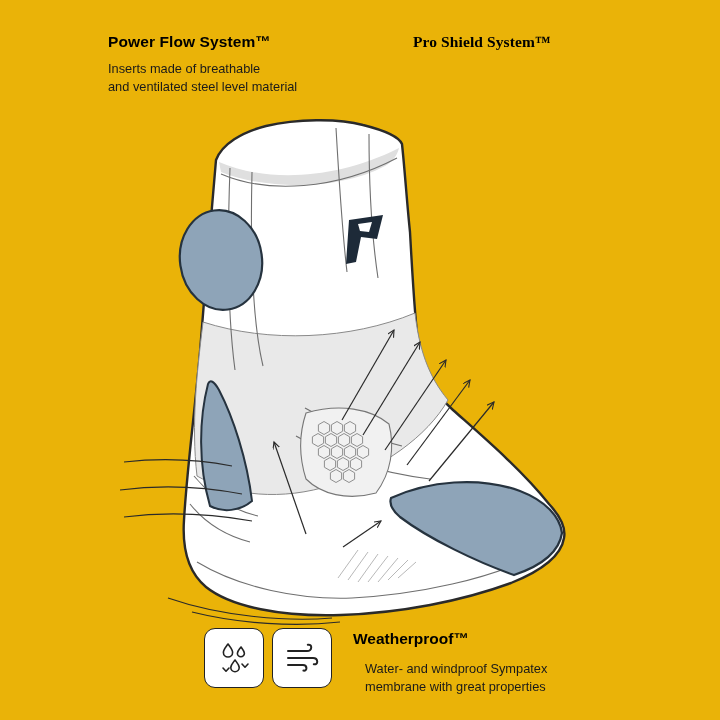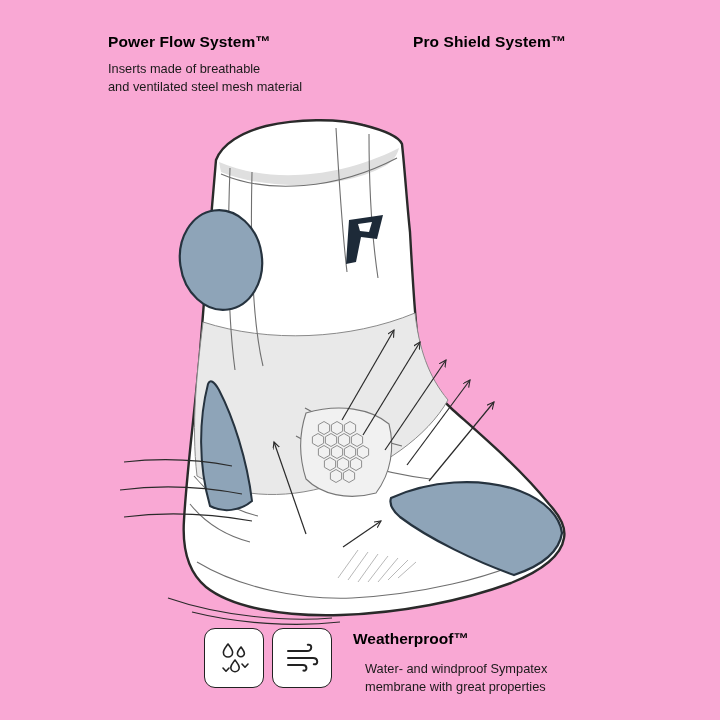--- a/index.html
+++ b/index.html
@@ -1,45 +1,45 @@
 <!DOCTYPE html>
 <html><head>
 <meta charset="utf-8">
 <style>
   html,body{margin:0;padding:0;background:#fff;}
   body{width:720px;height:720px;position:relative;overflow:hidden;
        font-family:"Liberation Sans", sans-serif;color:#111;}
-  .page{position:absolute;inset:0;background:#f9a8d4;}
+  .page{position:absolute;inset:0;background:#eab308;}
 
   .callout{position:absolute;}
   .callout h3{font-size:15.5px;font-weight:bold;margin:0 0 9px 0;color:#000;letter-spacing:.1px;}
   .callout p{font-size:12.8px;line-height:1.42;margin:0;color:#1a1a1a;white-space:pre-line;}
 
   .callout-power{left:108px;top:33px;width:250px;}
-  .callout-shield{left:413px;top:33px;width:250px;}
+  .callout-shield{left:413px;top:33px;width:250px;font-family:Liberation Serif, serif;}
 
   .boot-wrap{position:absolute;left:100px;top:110px;width:500px;height:520px;}
   .boot-wrap svg{display:block;width:500px;height:520px;}
 
   .weatherproof{position:absolute;left:204px;top:628px;display:flex;align-items:flex-start;gap:8px;}
   .tile{width:60px;height:60px;border:1.7px solid #222;border-radius:11px;background:#fff;
         display:flex;align-items:center;justify-content:center;box-sizing:border-box;}
   .wp-text{margin-left:13px;padding-top:2px;}
   .wp-text h3{font-size:15.5px;font-weight:bold;margin:0 0 8px 0;color:#000;}
   .wp-text p{font-size:12.8px;line-height:1.42;margin:12px;color:#1a1a1a;white-space:pre-line;}
 </style>
 </head>
 <body>
 
 <div class="page">
 
   <section class="callout callout-power">
     <h3>Power Flow System™</h3>
     <p>Inserts made of breathable
-and ventilated steel mesh material</p>
+and ventilated steel level material</p>
   </section>
 
   <section class="callout callout-shield">
     <h3>Pro Shield System™</h3>
   </section>
 
   <div class="boot-wrap">
     <svg viewBox="0 0 500 520" aria-hidden="true">
       <defs>
         <marker id="ah" markerWidth="10" markerHeight="10" refX="7" refY="3.5" orient="auto" markerUnits="userSpaceOnUse">

